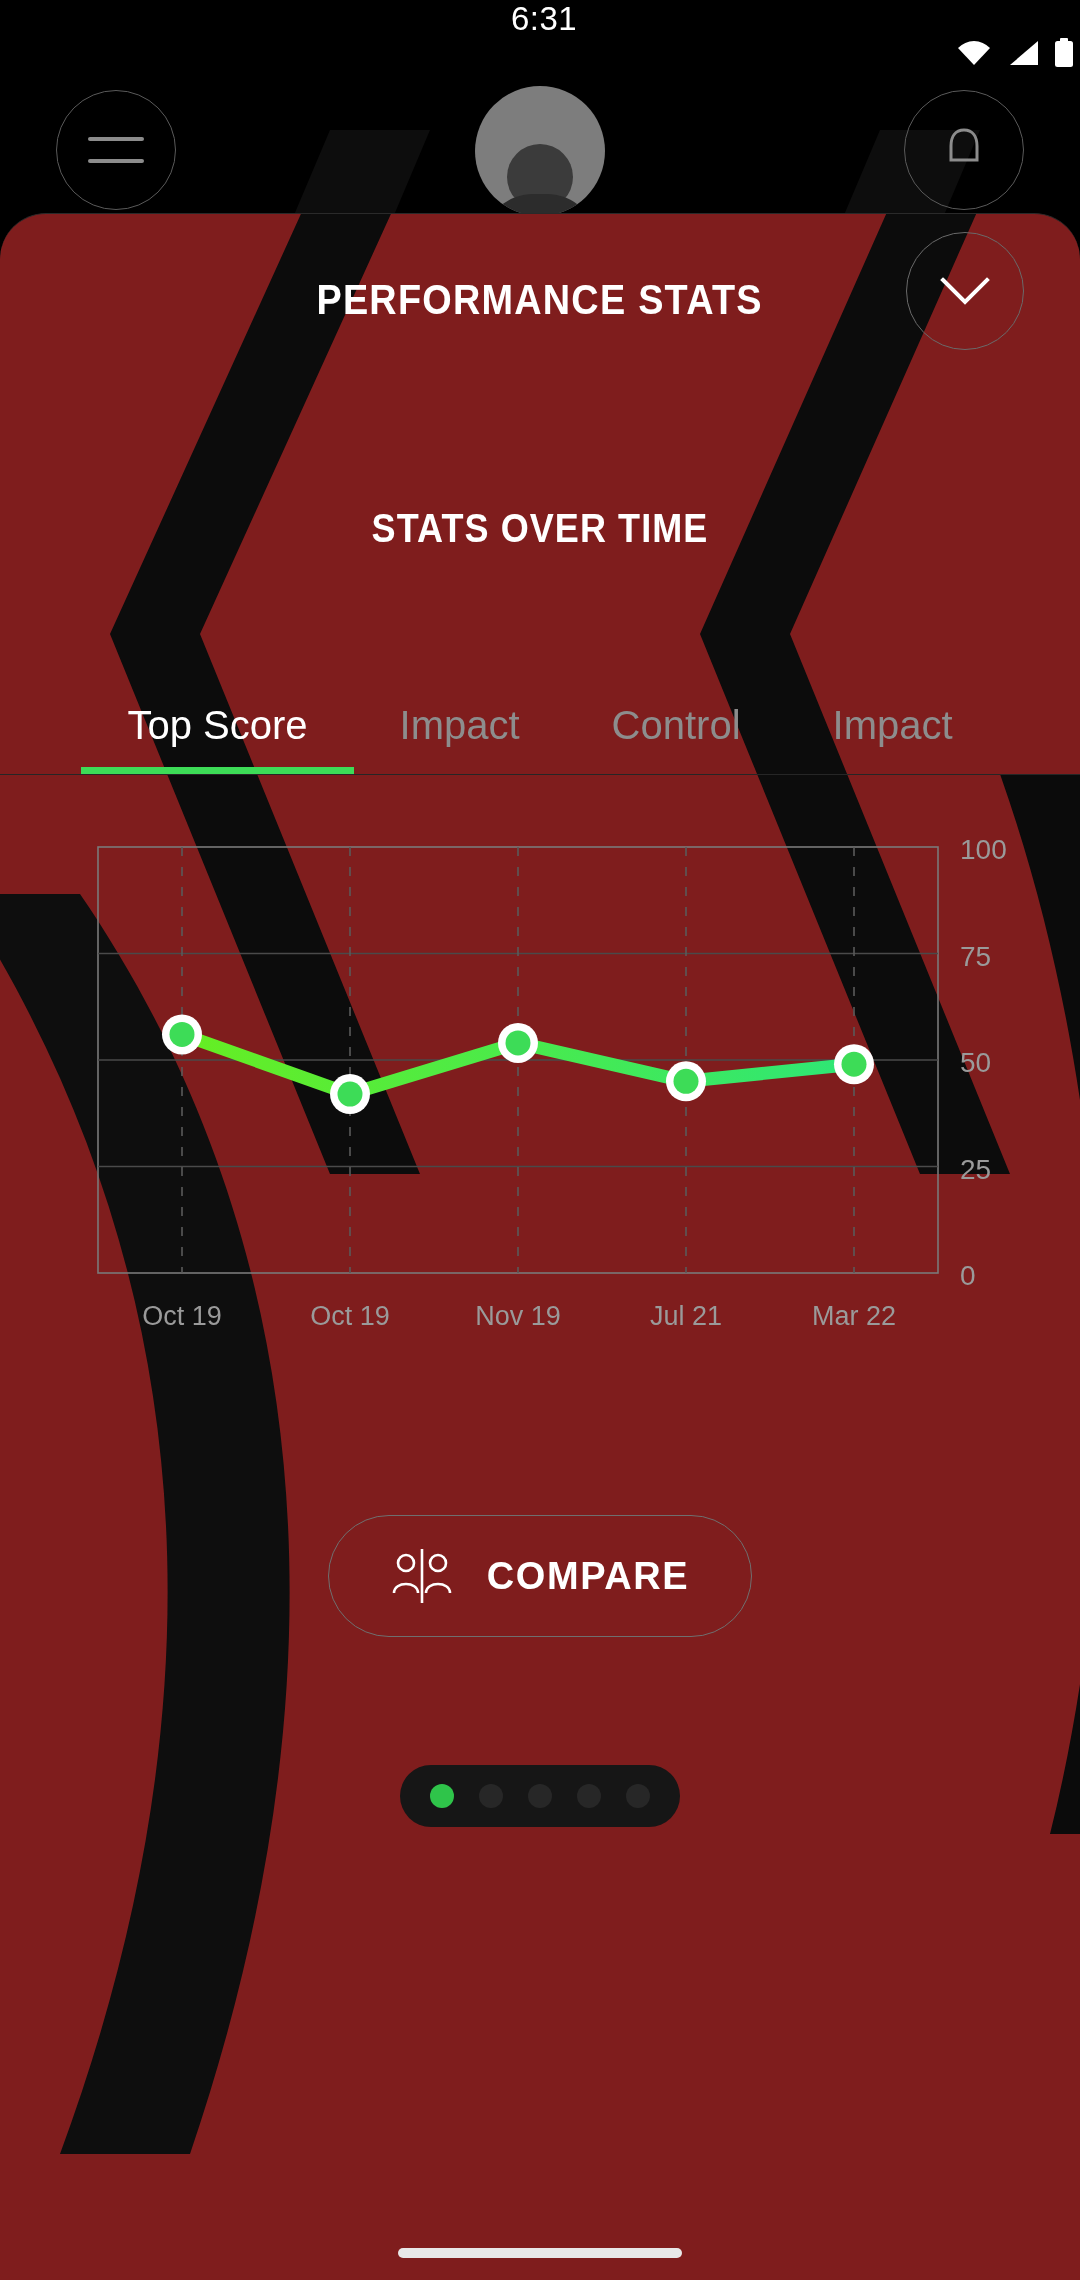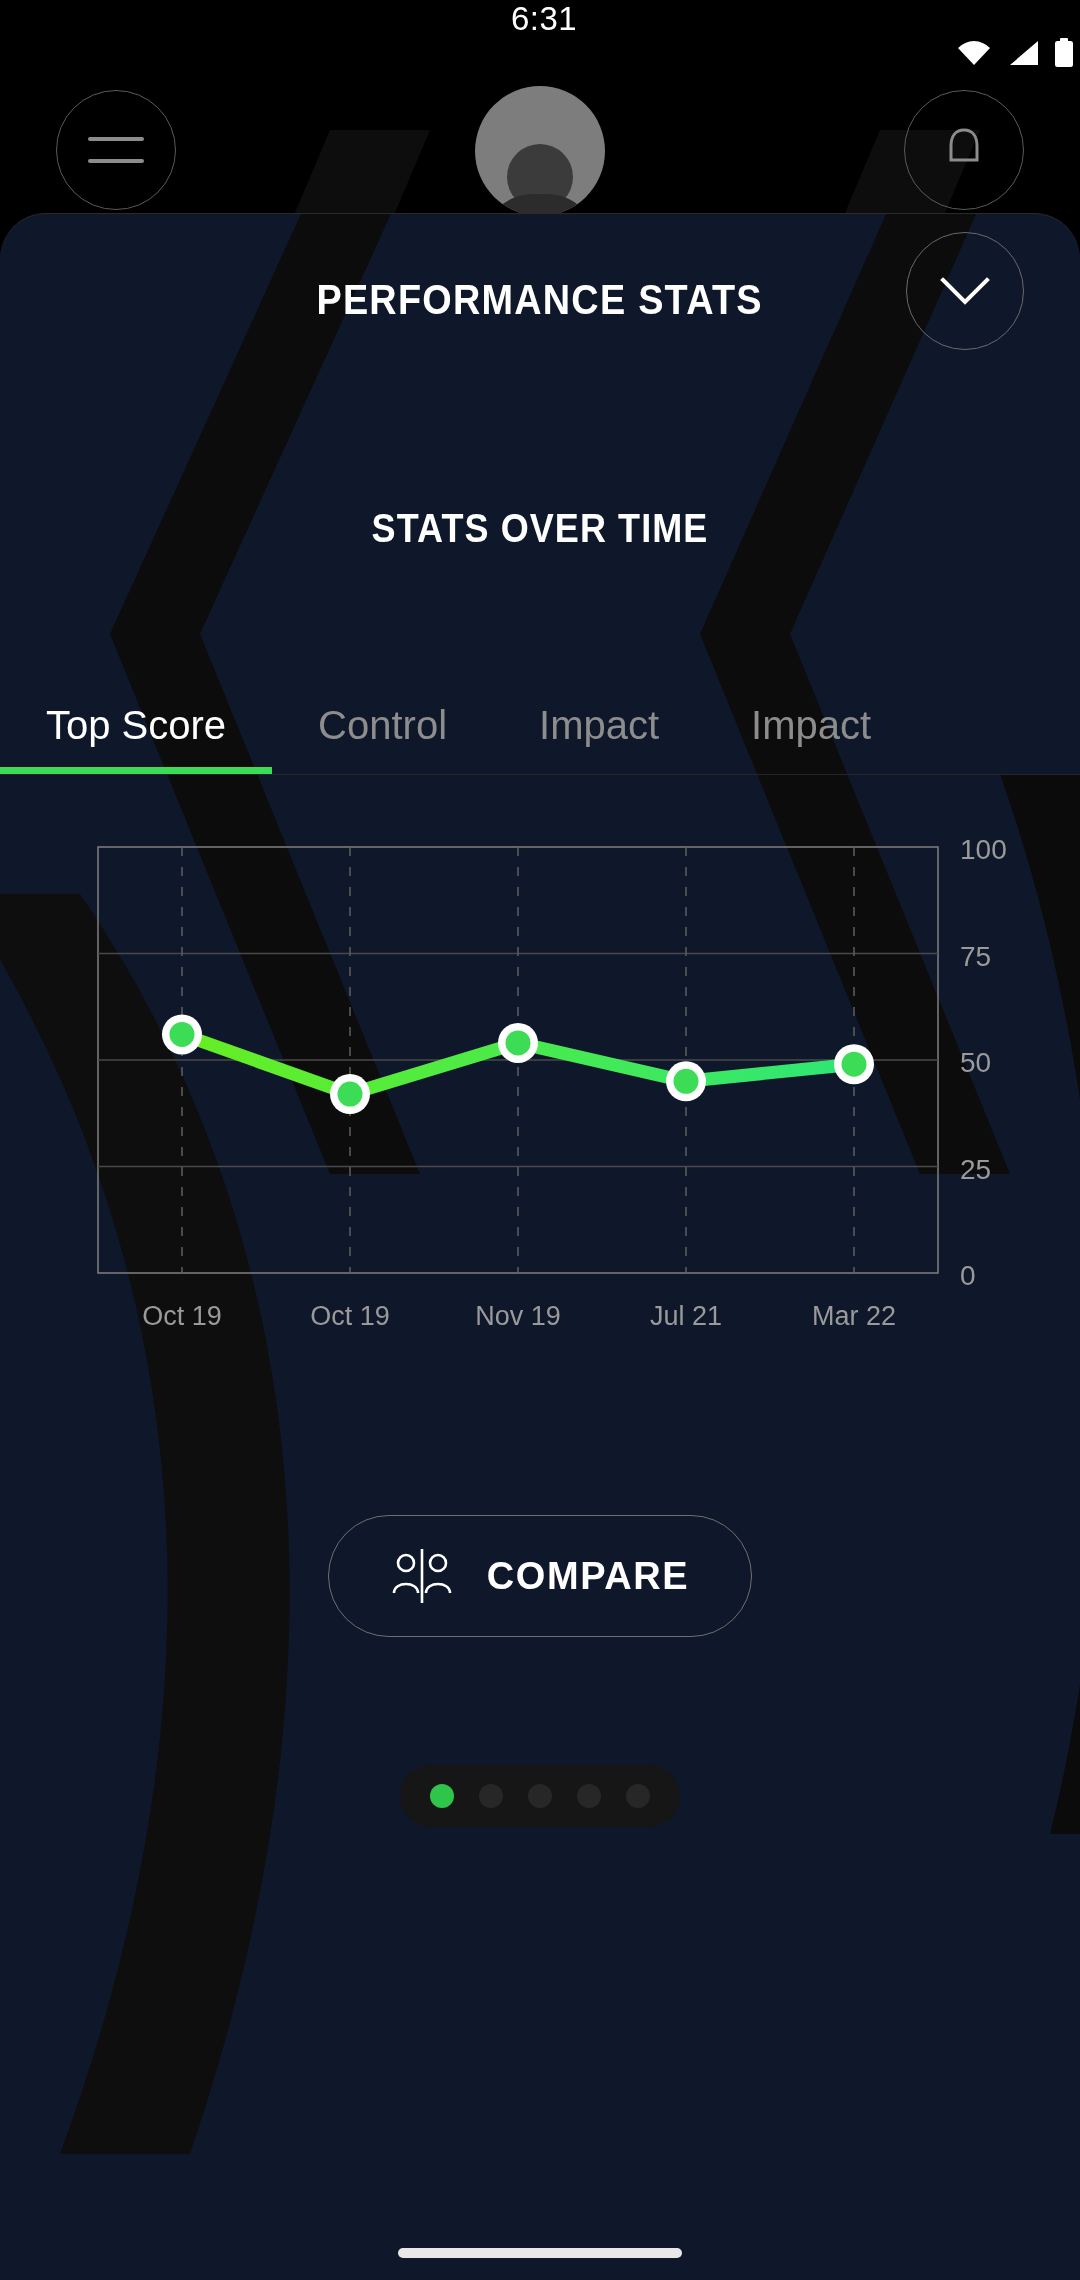--- a/index.html
+++ b/index.html
@@ -42,21 +42,21 @@
     margin-top:-4px;
   }
   .avatar .head { position:absolute; left:32px; top:58px; width:66px; height:66px;
     border-radius:50%; background:#3b3b3b; }
   .avatar .body { position:absolute; left:8px; top:108px; width:114px; height:70px;
     border-radius:50px 50px 0 0; background:#2c2c2c; }
 
   
   .sheet {
     position:absolute; top:213px; left:0; width:1080px; height:2067px;
-    background:#0f172a;
+    background:#7f1d1d;
     border-top-left-radius:46px; border-top-right-radius:46px;
     border-top:1px solid #2a2a2a;
     overflow:hidden; z-index:10;
   }
   .sheet-art { position:absolute; inset:0; z-index:0; pointer-events:none; }
 
   .sheet-inner { position:relative; z-index:2; }
 
   
   .perf-header {
@@ -103,20 +103,21 @@
     text-align:center; margin-top:122px;
     font-size:40px; font-weight:700; letter-spacing:1.2px;
     transform:scaleX(.9);
   }
 
   
   .tabs {
     margin-top:116px; display:flex; align-items:flex-end;
     position:relative; height:108px;
     border-bottom:1.5px solid #262626;
+    justify-content:center;
   }
   .tab {
     font-size:40px; color:#8d8d8d; font-weight:400;
     padding:0 0 26px 0; position:relative; white-space:nowrap;
   }
   .tab.first { padding-left:46px; padding-right:46px; }
   .tab.mid   { padding-left:46px; padding-right:46px; }
   .tab.active { color:#fff; }
   .tab.active::after {
     content:""; position:absolute; left:0; right:0; bottom:0;
@@ -227,22 +228,22 @@
           <path d="M4 6 L26 28 L48 6" fill="none" stroke="#ffffff" stroke-width="4" stroke-linecap="square"></path>
         </svg>
       </div>
     </div>
 
 
     <div class="sot-title">STATS OVER TIME</div>
 
     <div class="tabs">
       <div class="tab first active">Top Score</div>
+      <div class="tab mid">Impact</div>
       <div class="tab mid">Control</div>
-      <div class="tab mid">Impact</div>
       <div class="tab mid">Impact</div>
     </div>
 
     <div class="chart-wrap">
       <svg class="chart-svg" id="chart" width="1080" height="530" viewBox="0 0 1080 530">
           <defs>
             <linearGradient id="lineGrad" x1="0" y1="0" x2="1" y2="0">
               <stop offset="0%" stop-color="#66ee22"></stop>
               <stop offset="100%" stop-color="#2ee676"></stop>
             </linearGradient>

